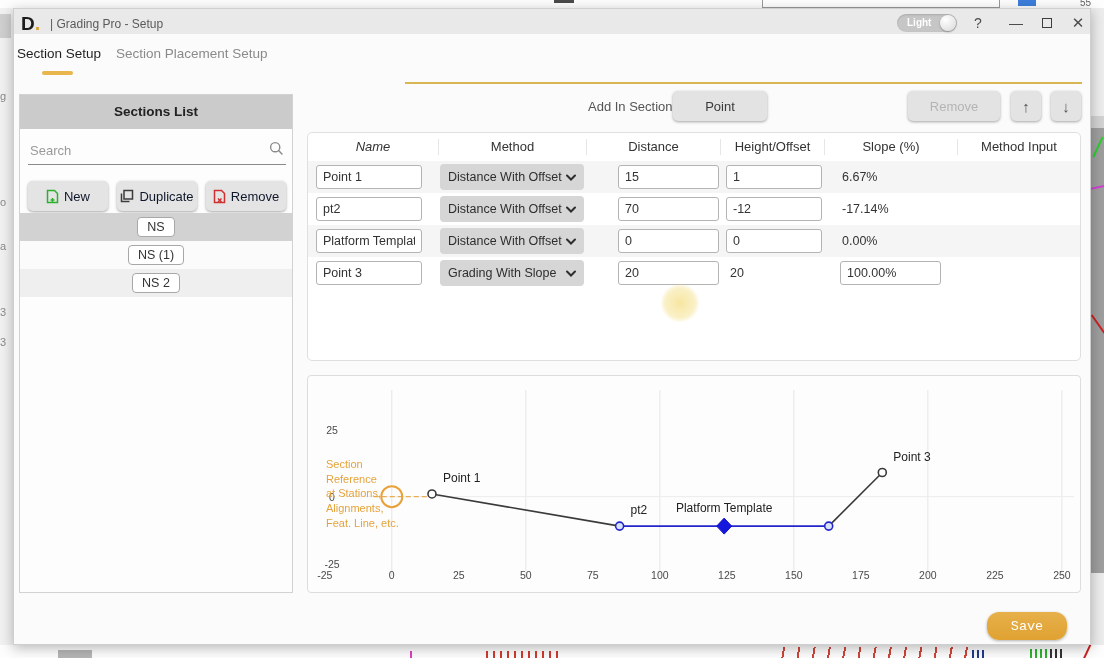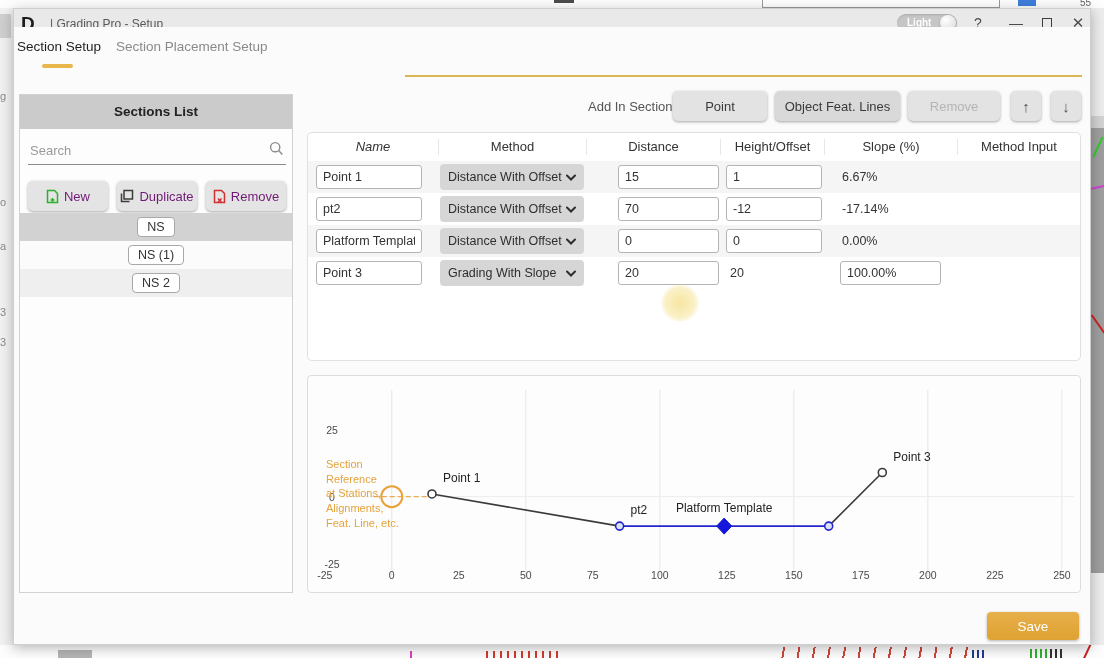--- a/index.html
+++ b/index.html
@@ -48,38 +48,38 @@
   #theme-toggle .lbl { position:absolute; left:10px; top:3px; font-size:10px; color:#fdfdfd;font-weight:bold; }
   #theme-toggle .knob { position:absolute; right:1px; top:1px; width:16px; height:16px; border-radius:50%;
     background:radial-gradient(circle at 35% 30%, #ffffff, #d8d8d8); box-shadow:0 1px 2px rgba(0,0,0,0.3); }
   .winctl { top:3px; width:24px; height:22px; text-align:center; line-height:22px; color:#4c4c4c; font-size:14px; cursor:pointer; }
   #help-btn { left:952px; }
   #min-btn { left:990px; }
   #max-btn { left:1021px; }
   #max-btn .sq { display:inline-block; width:10px; height:10px; border:1.5px solid #3e3e3e; margin-top:6px; }
   #close-btn { left:1052px; font-size:15px; }
 
-  #tabbar { left:0; top:18px; width:100%; height:46px; background:#fbfbfb;padding-left:16px; }
+  #tabbar { left:0; top:25px; width:100%; height:46px; background:#fbfbfb;padding-left:16px; }
   .tab { top:12px; font-size:13.5px; cursor:pointer; }
   #tab-active { left:3px; color:#1f1f1f; }
   #tab-active .underline { position:absolute; left:25px; top:25px; width:31px; height:3.5px; background:#e8b64c; border-radius:2px; }
   #tab-inactive { left:102px; color:#8a8a8a; }
   #gold-line { left:391px; top:48px; width:677px; height:2px; background:#d9b553; }
 
   
   #sections-panel { left:5px; top:85px; width:274px; height:499px; background:#fdfdfd; border:1px solid #d2d2d2; }
   #sections-header { left:0; top:0; width:100%; height:34px; background:#cbcbcb; text-align:center;
     line-height:34px; font-size:13.5px; color:#222; font-weight:600; }
   #search-wrap { left:8px; top:40px; width:258px; height:30px; border-bottom:1px solid #8a8a8a; }
   #search-input { position:absolute; left:2px; top:4px; width:226px; height:22px; border:none; outline:none;
     background:transparent; font-size:13px; color:#444; font-family:"Liberation Sans",sans-serif; }
   #search-input::placeholder { color:#9a9a9a; }
   #search-icon { position:absolute; right:2px; top:6px; }
   .list-btn { top:86px; width:80px; height:30px; background:#e4e4e4; border:none; border-radius:5px;
-    box-shadow:0 1px 3px rgba(0,0,0,0.35); font-size:13px; color:#701a75; cursor:pointer;
+    box-shadow:0 1px 3px rgba(0,0,0,0.35); font-size:13px; color:#0f172a; cursor:pointer;
     font-family:"Liberation Sans",sans-serif; display:flex; align-items:center; justify-content:center; gap:5px;text-align:center; }
   #btn-new { left:8px; }
   #btn-duplicate { left:97px; }
   #btn-remove { left:186px; }
   .sec-row { left:0; width:272px; height:28px; display:flex; align-items:center; justify-content:center; cursor:pointer; }
   .sec-chip { background:#fff; border:1px solid #a8a8a8; border-radius:4px; padding:2px 9px; font-size:12.5px; color:#333; }
 
   
   #add-label { left:574px; top:90px; font-size:13px; color:#555; }
   .tb-btn { top:82px; height:30px; background:#e3e3e3; border:none; border-radius:5px;
@@ -105,23 +105,23 @@
   .name-in { margin-left:8px; width:106px; }
   .dist-in { margin-left:32px; width:101px; }
   .height-in { margin-left:6px; width:96px; }
   .slope-in { margin-left:16px; width:101px; }
   .plain { padding-left:10px; }
   .dropdown { margin-left:2px; width:144px; height:26px; background:#d6d6d6; border-radius:4px; display:flex;
     align-items:center; justify-content:space-between; padding:0 8px; cursor:pointer; color:#2e2e2e; }
 
   
   #chart-box { left:293px; top:366px; width:774px; height:218px; background:#fdfdfd; border:1px solid #ddd; border-radius:4px; overflow:hidden; }
-  #save-btn { left:973px; top:603px; width:92px; height:28px; background:linear-gradient(#e7b04a,#dfa232);
-    border:none; border-radius:4px; color:#fff; font-size:13.5px; cursor:pointer;
-    box-shadow:0 1px 3px rgba(0,0,0,0.3); font-family:Liberation Sans, sans-serif; }
+  #save-btn { left:973px; top:603px; width:80px; height:28px; background:linear-gradient(#e7b04a,#dfa232);
+    border:none; border-radius:12px; color:#fff; font-size:13.5px; cursor:pointer;
+    box-shadow:0 1px 3px rgba(0,0,0,0.3); font-family:Liberation Mono, monospace; }
   #cursor-glow { left:647px; top:275px; width:38px; height:38px; border-radius:50%;
     background:radial-gradient(circle, rgba(244,222,130,0.75) 0%, rgba(244,222,130,0.45) 55%, rgba(244,222,130,0) 75%);
     pointer-events:none; }
 </style>
 </head>
 <body>
 
 <div id="bg-top" class="abs">
   <div class="abs darkmark"></div>
   <div class="abs boxed"></div>
@@ -218,21 +218,20 @@
           <span class="sec-chip">NS (1)</span>
         </div>
         <div class="abs sec-row" style="top: 56px; background: rgb(239, 239, 239);">
           <span class="sec-chip">NS 2</span>
         </div>
       </div>
   </div>
 
   <div id="add-label" class="abs">Add In Section:</div>
   <button id="btn-point" class="abs tb-btn">Point</button>
-  <button id="btn-ofl" class="abs tb-btn">Object Feat. Lines</button>
   <button id="btn-remove-row" class="abs tb-btn" disabled="">Remove</button>
   <button id="btn-up" class="abs tb-btn"><span>↑</span></button>
   <button id="btn-down" class="abs tb-btn"><span>↓</span></button>
 
   <div id="points-table" class="abs">
     <div id="thead">
       <div class="hcell c-name">Name</div>
       <div class="hcell c-method">Method</div>
       <div class="hcell c-dist">Distance</div>
       <div class="hcell c-height">Height/Offset</div>

